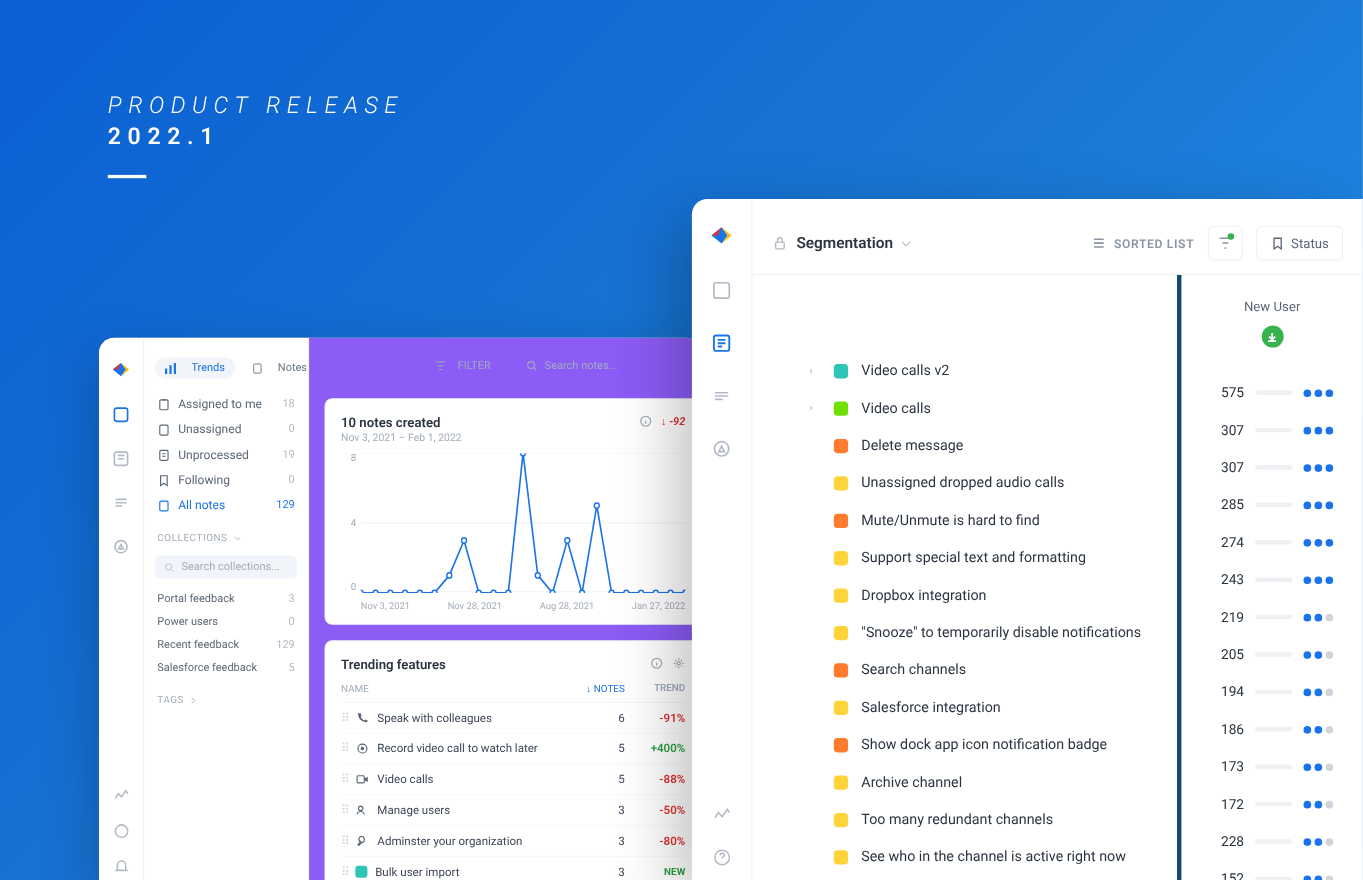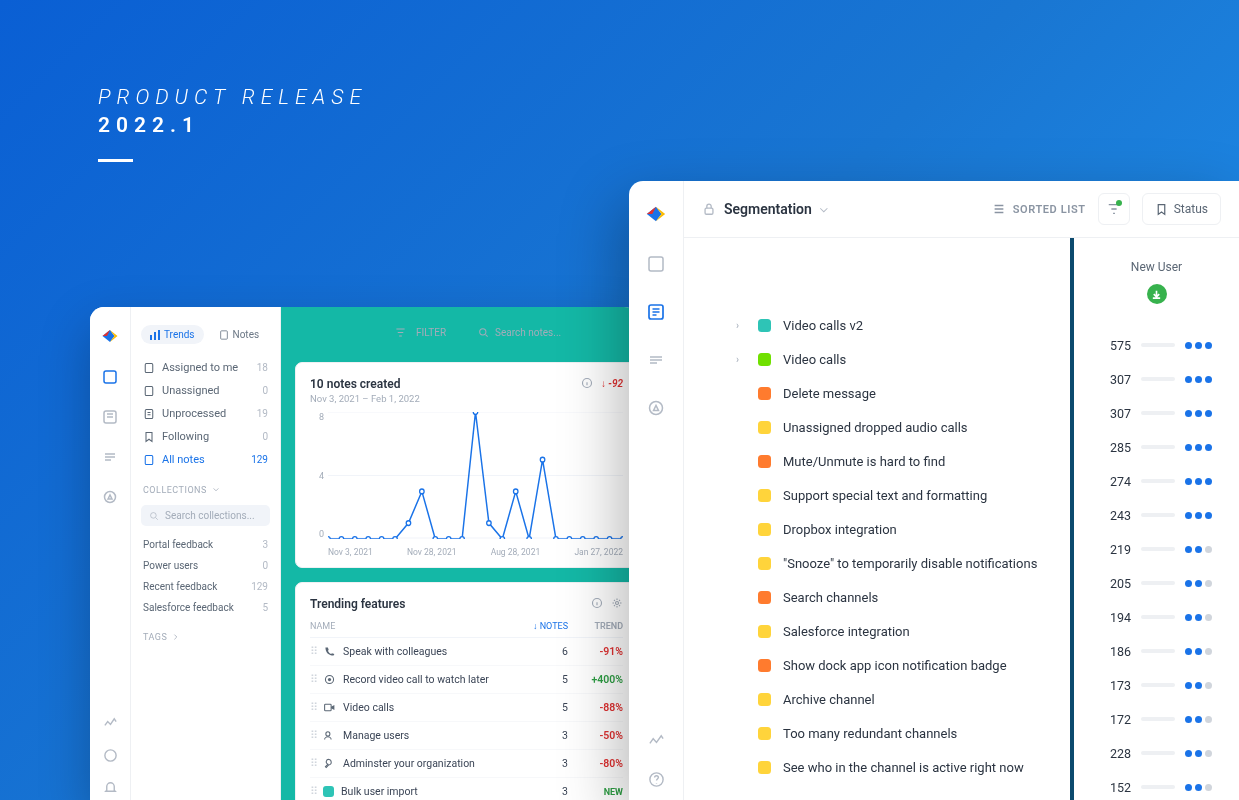--- a/index.html
+++ b/index.html
@@ -13,37 +13,37 @@
 
 .win1 { position: absolute; top: 307px; left: 90px; width: 548px; height: 493px; background: #f7f8fa; border-radius: 14px 14px 0 0; box-shadow: 0 20px 50px rgba(0,0,0,.25); overflow: hidden; display: flex; }
 .win1-rail { width: 41px; background: #fff; border-right: 1px solid #eef0f3; display: flex; flex-direction: column; align-items: center; padding-top: 20px; gap: 24px; position: relative; }
 .win1-rail .logo { width: 18px; height: 18px; }
 .rail-icon { width: 16px; height: 16px; display: flex; align-items: center; justify-content: center; color: #b3bac5; }
 .rail-icon.active { color: #1a73e8; }
 .rail-bottom { position: absolute; bottom: 5px; left: 0; right: 0; display: flex; flex-direction: column; align-items: center; gap: 16px; }
 
 .win1-side { width: 150px; background: #fff; border-right: 1px solid #eef0f3; padding-top: 18px; font-size: 11px; overflow: hidden; }
 .top-tabs { display: flex; gap: 6px; padding: 0 10px 12px; }
-.pill { display: inline-flex; align-items: center; gap: 4px; padding: 4px 9px; border-radius: 12px; font-size: 10px; color: #6b7785; }
+.pill { display: inline-flex; align-items: center; gap: 14px; padding: 4px 9px; border-radius: 12px; font-size: 10px; color: #6b7785; }
 .pill.active { background: #f1f4f9; color: #1a73e8; }
 .pill.inactive { color: #6b7785; }
 .filterbar { display: flex; align-items: center; gap: 10px; padding: 0 0 12px 15px; font-size: 10px; color: #a3acb9; position: absolute; top: 20px; left: 290px; }
 .filterbar .search { display: flex; align-items: center; gap: 6px; margin-left: 22px; }
 
 .nav-item { display: flex; align-items: center; justify-content: space-between; padding: 5px 12px; color: #5b6775; cursor: pointer; }
 .nav-item .l { display: flex; align-items: center; gap: 7px; }
 .nav-item .count { color: #b3bac5; font-size: 10px; }
 .nav-item.active { color: #1a73e8; }
 .nav-item.active .count { color: #1a73e8; }
 .sec-head { padding: 14px 12px 6px; font-size: 9px; letter-spacing: .5px; color: #a3acb9; display: flex; align-items: center; gap: 5px; }
 .search-coll { margin: 4px 10px 8px; background: #f1f4f9; border-radius: 5px; padding: 5px 8px; font-size: 10px; color: #a3acb9; display: flex; align-items: center; gap: 6px; }
 .coll-item { display: flex; justify-content: space-between; padding: 5px 12px; color: #5b6775; font-size: 10px; }
 .coll-item .count { color: #b3bac5; }
 
-.win1-main { flex: 1; background: #14b8a6; padding: 55px 0 0 14px; overflow: hidden; }
+.win1-main { flex: 1; background: #8b5cf6; padding: 55px 0 0 14px; overflow: hidden; }
 .card { background: #fff; border: 1px solid #eef0f3; border-radius: 7px; padding: 14px 14px 10px; margin-bottom: 14px; }
 .card-header { display: flex; justify-content: space-between; align-items: flex-start; }
 .card-title { font-size: 12px; font-weight: 600; color: #2b3441; }
 .card-sub { font-size: 9.5px; color: #a3acb9; margin-top: 2px; }
 .card-meta { display: flex; align-items: center; gap: 8px; font-size: 10px; }
 .delta-down { color: #e03131; font-weight: 600; font-style: italic; }
 
 .chart-box { position: relative; height: 145px; margin-top: 8px; }
 .y-axis { position: absolute; left: 0; top: 0; bottom: 18px; width: 14px; display: flex; flex-direction: column; justify-content: space-between; font-size: 9px; color: #a3acb9; text-align: right; }
 .chart-area { position: absolute; left: 18px; right: 0; top: 0; bottom: 18px; }
@@ -63,21 +63,21 @@
 .square { width: 11px; height: 11px; border-radius: 3px; display: inline-block; }
 
 
 .win2 { position: absolute; top: 181px; right: 0; width: 610px; height: 619px; background: #fff; border-radius: 14px 0 0 0; box-shadow: -10px 20px 60px rgba(0,0,0,.28); display: flex; overflow: hidden; }
 .win2-rail { width: 55px; border-right: 1px solid #eef0f3; display: flex; flex-direction: column; align-items: center; padding-top: 22px; gap: 30px; position: relative; }
 .win2-rail .logo { width: 22px; height: 22px; }
 .win2-rail .rail-icon { width: 18px; height: 18px; }
 .win2-rail .rail-bottom { gap: 20px; bottom: 12px; }
 
 .win2-body { flex: 1; display: flex; flex-direction: column; }
-.win2-top { height: 57px; border-bottom: 1px solid #eef0f3; display: flex; align-items: center; padding: 0 18px; gap: 12px; }
+.win2-top { height: 57px; border-bottom: 1px solid #eef0f3; display: flex; align-items: center; padding: 0 18px; gap: 12px; margin-top: 12px; }
 .seg-title { font-size: 14px; font-weight: 600; color: #2b3441; display: flex; align-items: center; gap: 8px; }
 .lock { color: #b3bac5; }
 .chev-sm { color: #b3bac5; font-size: 10px; }
 .spacer { flex: 1; }
 .sorted { display: flex; align-items: center; gap: 7px; font-size: 11px; letter-spacing: .6px; font-weight: 600; color: #8a94a2; }
 .filter-btn { position: relative; width: 32px; height: 32px; border: 1px solid #eef0f3; border-radius: 6px; display: flex; align-items: center; justify-content: center; color: #8a94a2; }
 .filter-btn .dot { position: absolute; top: 6px; right: 7px; width: 6px; height: 6px; border-radius: 50%; background: #37b24d; }
 .status-btn { height: 32px; border: 1px solid #eef0f3; border-radius: 6px; display: flex; align-items: center; gap: 6px; padding: 0 12px; font-size: 12px; color: #5b6775; }
 
 .win2-content { flex: 1; display: flex; overflow: hidden; }

